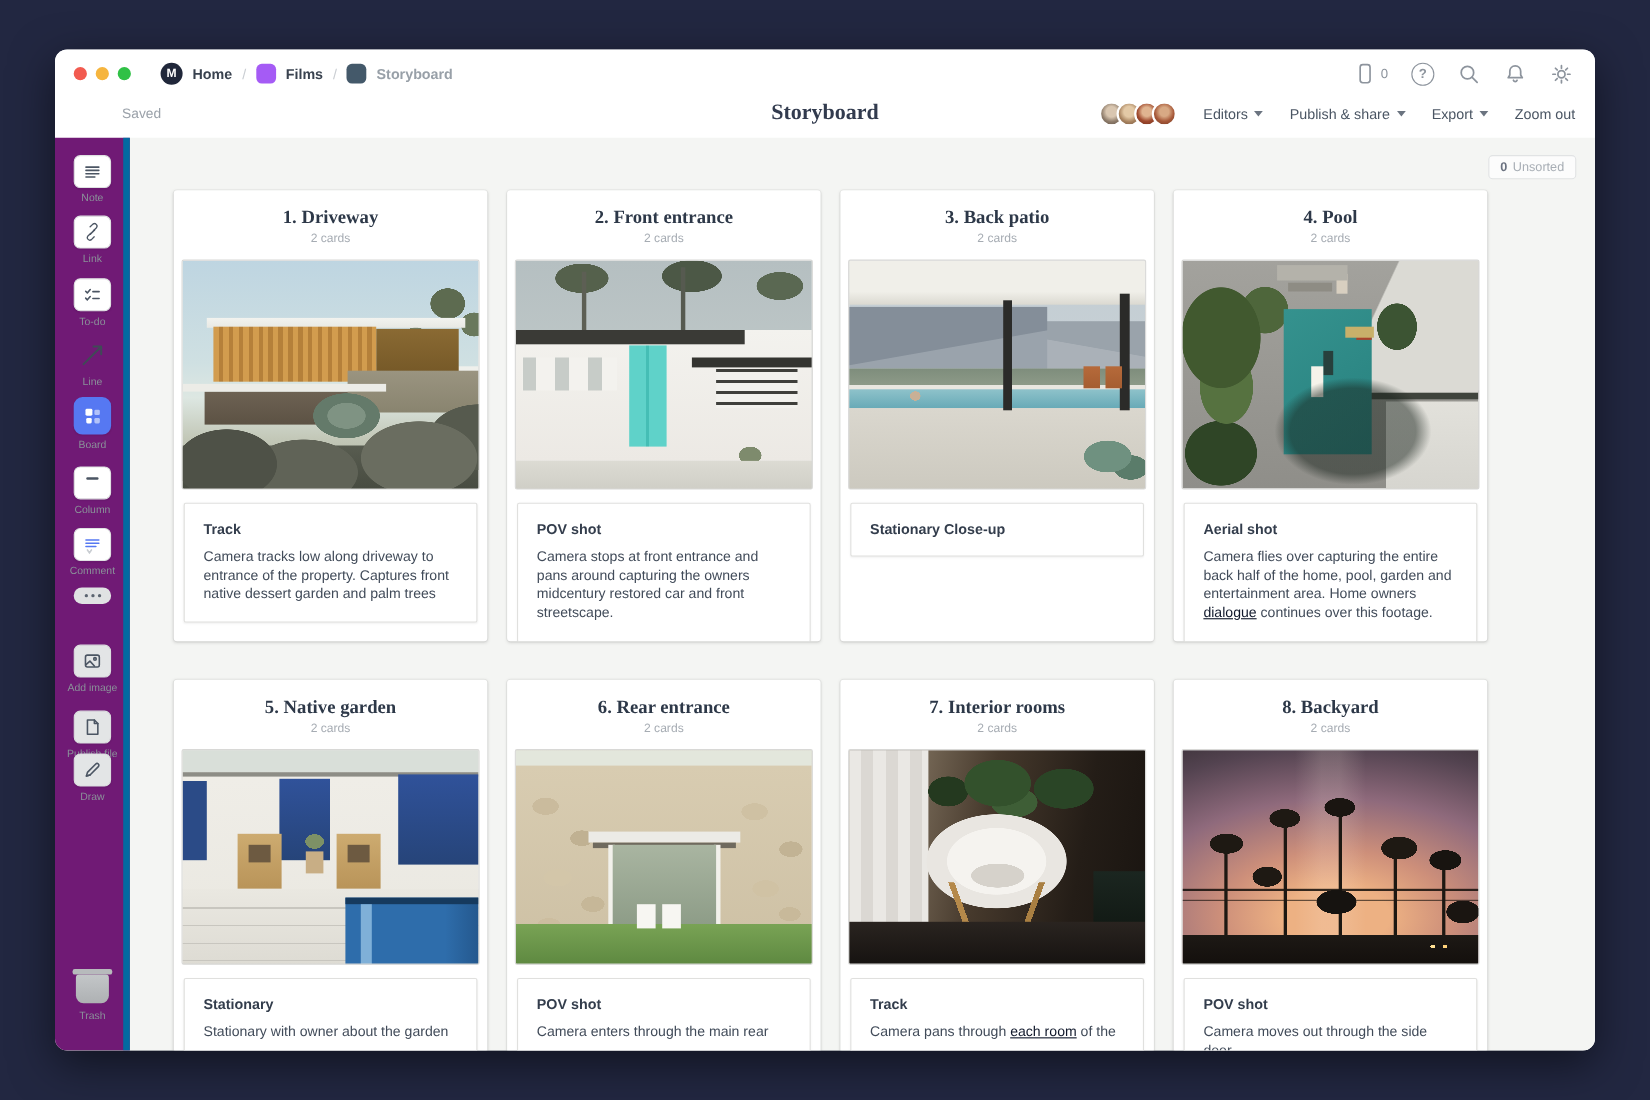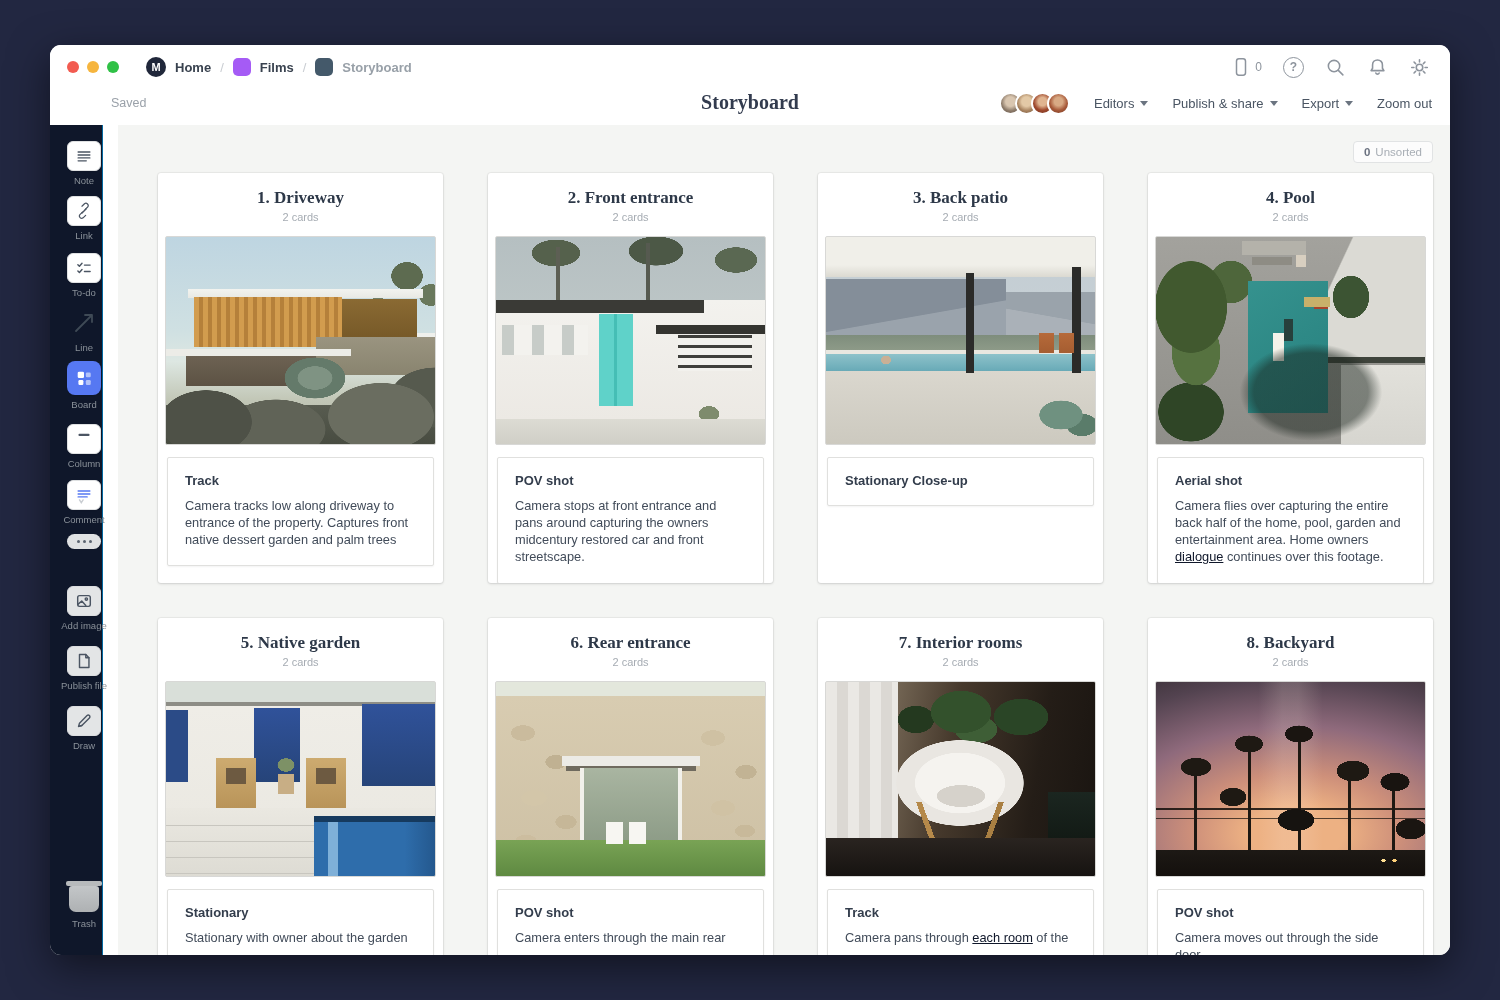--- a/index.html
+++ b/index.html
@@ -40,22 +40,22 @@
   .avatar:first-child { margin-left:0; }
   .av1 { background:radial-gradient(circle at 50% 40%, #d9c6b0 0 32%, #8d7b6a 62%, #5f5146 100%); }
   .av2 { background:radial-gradient(circle at 50% 40%, #e3c9a6 0 32%, #a8835f 62%, #735640 100%); }
   .av3 { background:radial-gradient(circle at 50% 40%, #e0b490 0 28%, #a04a2e 58%, #6d2d1a 100%); }
   .av4 { background:radial-gradient(circle at 50% 40%, #d8a984 0 28%, #a85a3a 58%, #70351f 100%); }
   .menu-btn { display:flex; align-items:center; gap:6px; font-size:13px; color:#4a5563; cursor:default; }
   .chev { width:0; height:0; border-left:4px solid transparent; border-right:4px solid transparent;
     border-top:5px solid #6b7480; }
 
   
-  .sidebar { position:absolute; left:0; top:80px; bottom:0; width:53px; background:#0f172a;
-    border-right:1px solid #0369a1; z-index:4; }
+  .sidebar { position:absolute; left:0; top:80px; bottom:0; width:68px; background:#701a75;
+    border-right:6px solid #0369a1; z-index:4; }
   .tool { position:absolute; left:0; width:68px; display:flex; flex-direction:column; align-items:center; }
   .tool-card { width:34px; height:30px; background:#fff; border:1px solid #dfe1e2; border-radius:6px;
     box-shadow:0 1px 1px rgba(0,0,0,.06); display:flex; align-items:center; justify-content:center; }
   .tool-card.gray { background:#e3e5e6; border-color:#dbdddf; }
   .tool-card.blue { width:34px; height:34px; background:#5678f2; border:none; border-radius:8px; }
   .tool-card.naked { background:transparent; border:none; box-shadow:none; }
   .tool-label { margin-top:4px; font-size:9.5px; color:#8a9199; }
   .more-pill { width:34px; height:15px; background:#e0e2e3; border-radius:8px; display:flex;
     align-items:center; justify-content:center; gap:3px; }
   .more-pill i { width:3px; height:3px; border-radius:50%; background:#5b6470; }
@@ -64,21 +64,21 @@
   .trash-shape::before { content:""; position:absolute; left:-3px; top:-5px; right:-3px; height:5px;
     background:#b7babc; border-radius:2px; }
 
   
   .canvas { position:absolute; left:68px; top:80px; right:0; bottom:0; background:#f4f5f3; overflow:hidden; }
   .unsorted { position:absolute; right:17px; top:16px; background:#fcfcfc; border:1px solid #e1e3e4;
     border-radius:4px; padding:4px 10px; font-size:11.5px; display:flex; gap:5px; }
   .unsorted b { color:#6b7280; font-weight:700; }
   .unsorted span { color:#a8aeb5;text-align:right; }
   .rows { position:absolute; left:40px; top:48px; }
-  .row { display:flex; gap:45px; }
+  .row { display:flex; gap:18px; }
   .row + .row { margin-top:35px; }
   .col { width:285px; height:410px; background:#fff; border-radius:3px;
     box-shadow:0 0 0 1px rgba(0,0,0,.04), 0 1px 3px rgba(0,0,0,.12); overflow:hidden; }
   .col-title { margin-top:15px; text-align:center; font-family:"Liberation Serif","DejaVu Serif",serif;
     font-size:17px; font-weight:700; color:#2d3848; }
   .col-count { margin-top:3px; text-align:center; font-size:11px; color:#a6acb3; }
   .ph { margin:13px 7px 0; height:209px; border:1px solid #d8d8d6; border-radius:2px; }
   .row2 .ph { height:196px; }
   .note { margin:12px 9px 0; background:#fff; border:1px solid #e0e0de; border-radius:2px;
     box-shadow:0 1px 2px rgba(0,0,0,.05); padding:15px 17px 17px; }
@@ -386,21 +386,21 @@
       </div>
       <div class="tool" style="top:521px">
         <div class="tool-card gray">
           <svg class="ic" width="18" height="18" viewBox="0 0 20 20">
               <path d="M5 2.8h7l3.5 3.5v10.9H5z"></path>
               <path d="M12 2.8v3.5h3.5"></path>
             </svg>
         </div>
         <div class="tool-label">Publish file</div>
       </div>
-      <div class="tool" style="top:581px">
+      <div class="tool" style="top:560px">
         <div class="tool-card gray">
           <svg class="ic" width="18" height="18" viewBox="0 0 20 20">
               <path d="M4 16l1-3.6 8.4-8.4a1.8 1.8 0 0 1 2.6 2.6L7.6 15z"></path>
               <path d="M4 16l3.6-1"></path>
             </svg>
         </div>
         <div class="tool-label">Draw</div>
       </div>
       <div class="tool" style="top:761px">
         <div class="trash-shape"></div>

